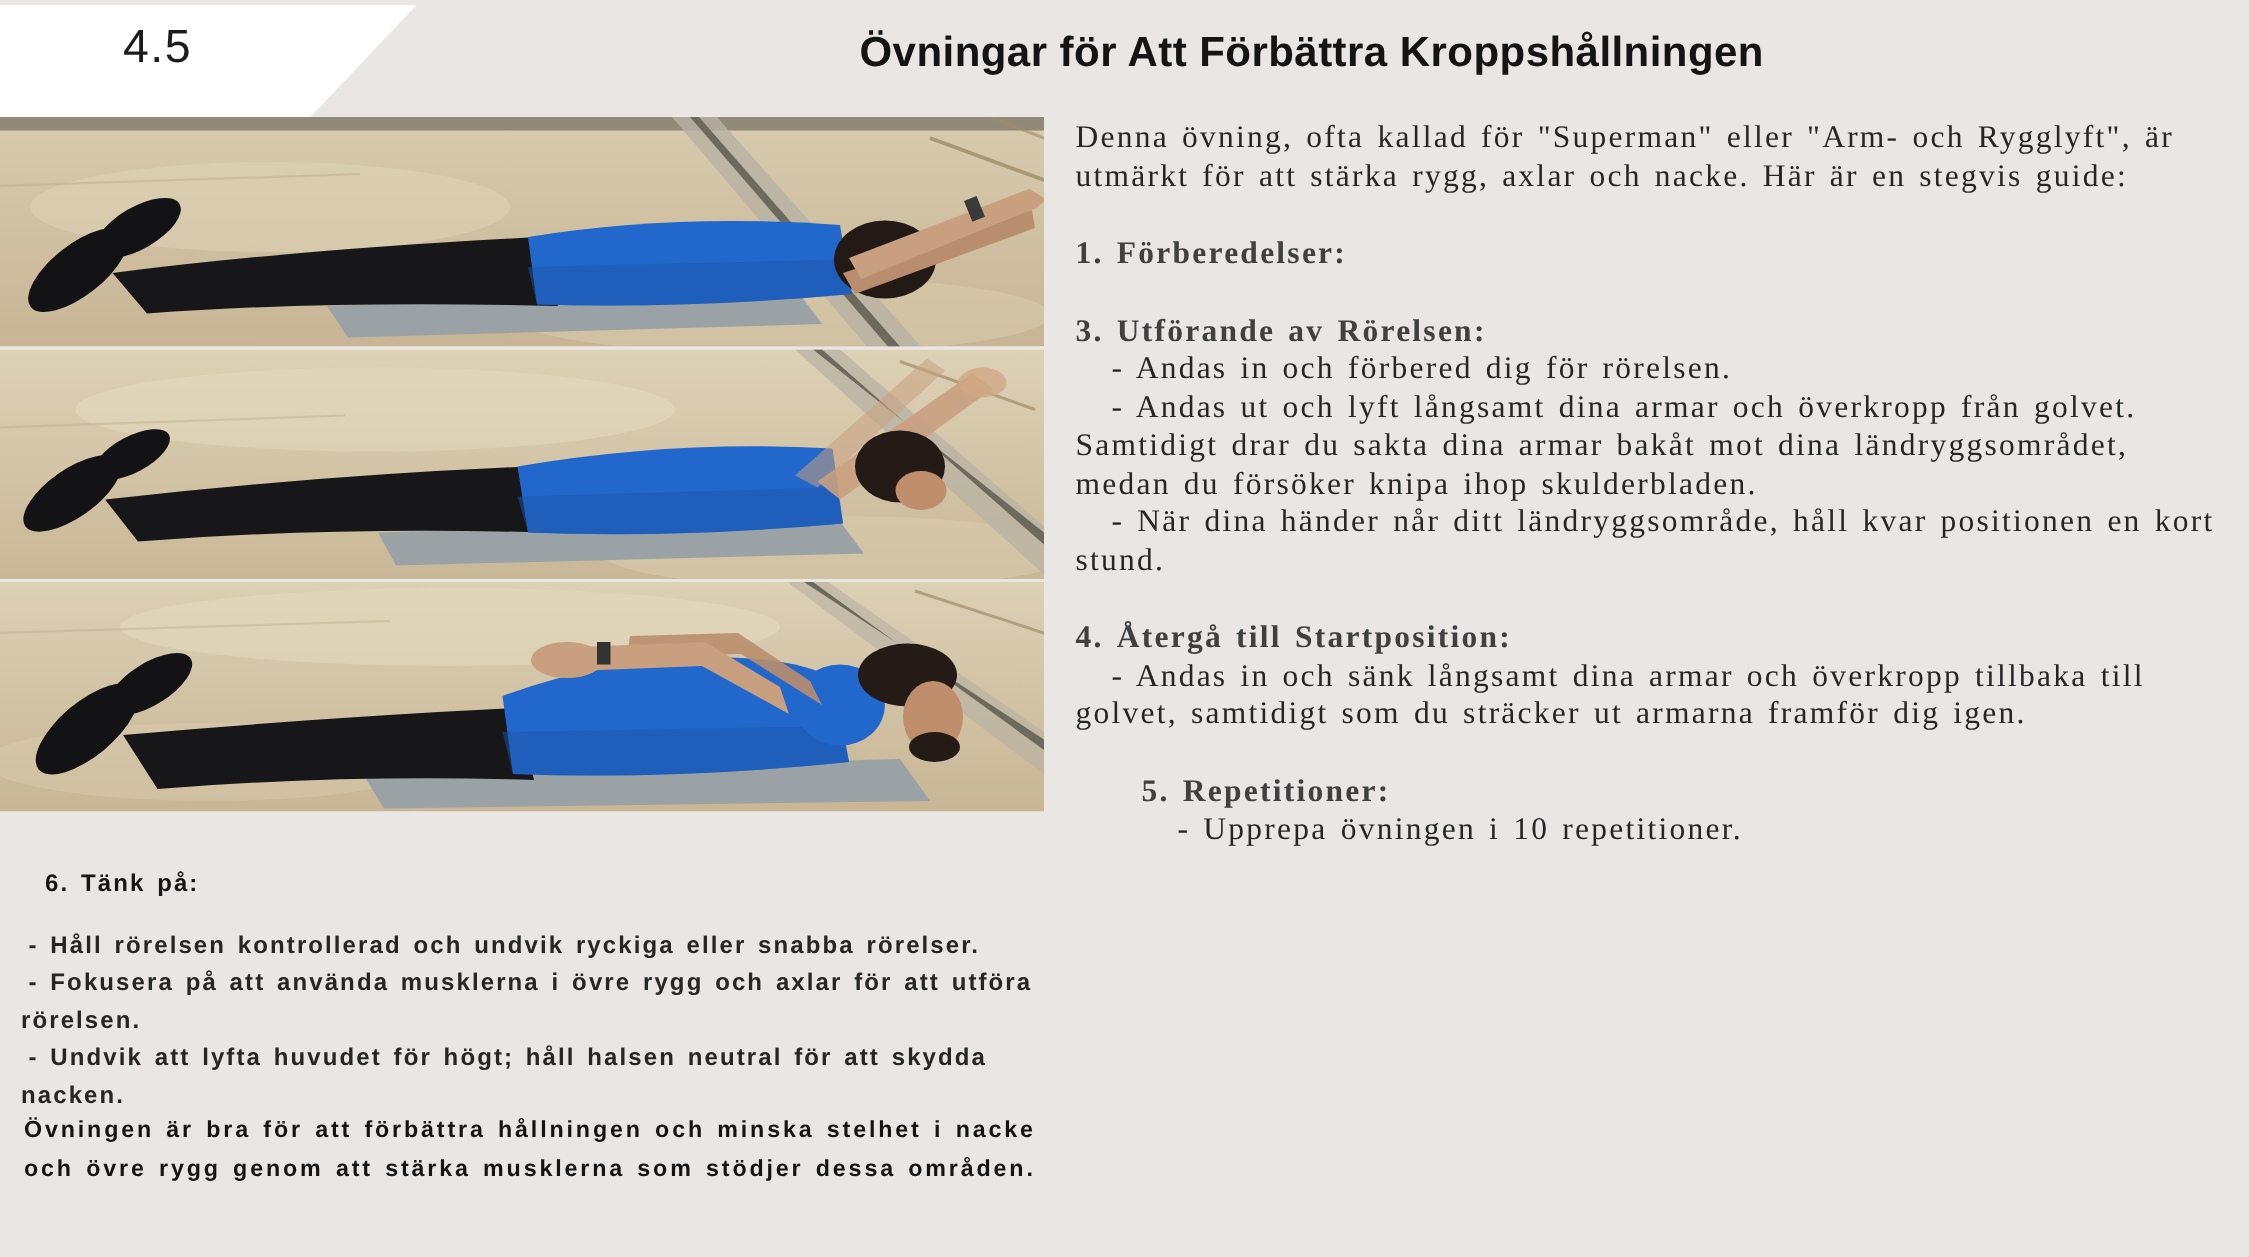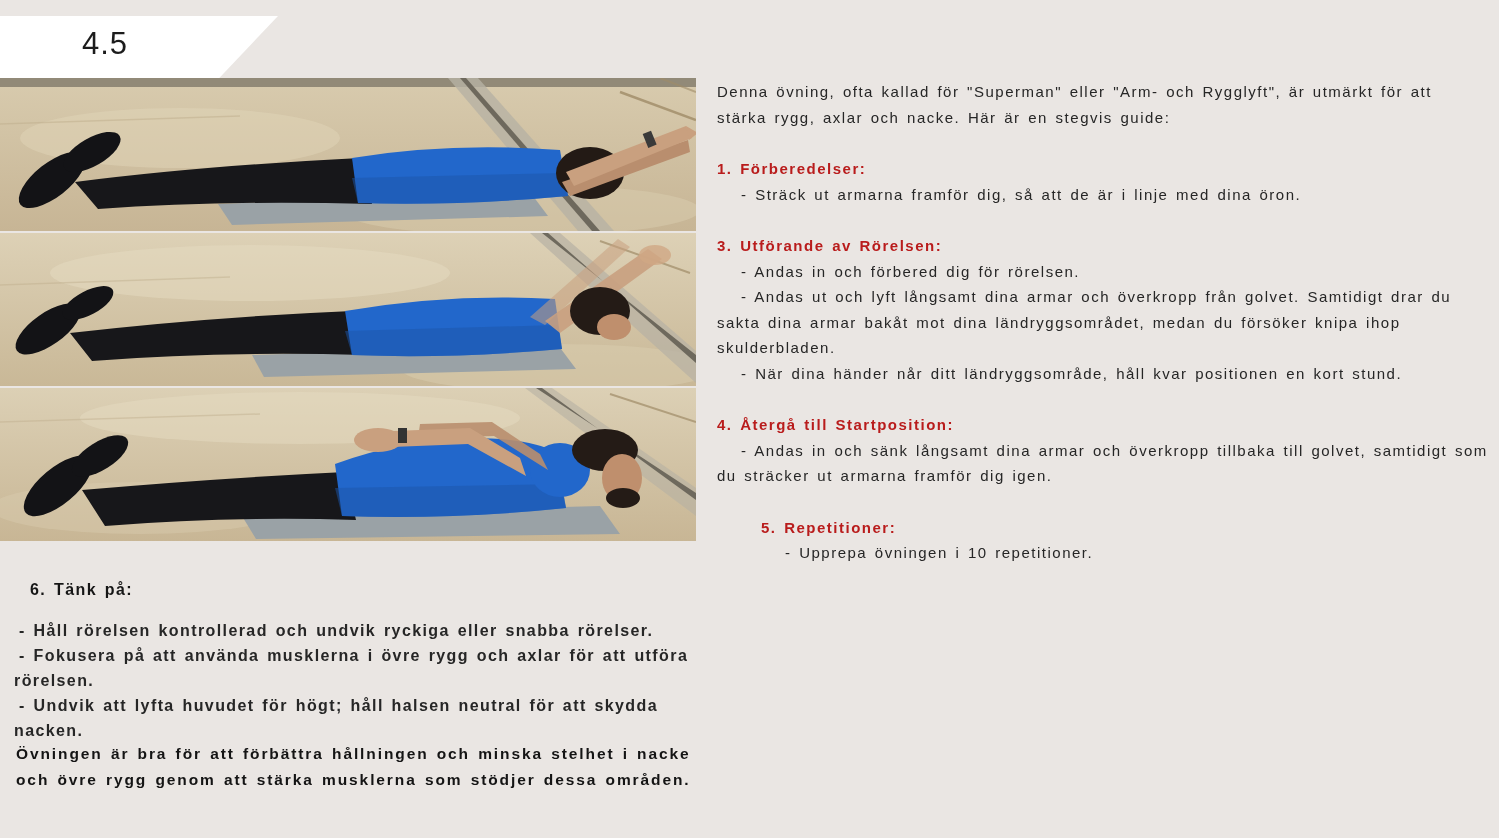--- a/index.html
+++ b/index.html
@@ -3,21 +3,21 @@
 <meta charset="utf-8">
 <style>
   html,body{margin:0;padding:0;}
   body{
     width:1499px;height:838px;position:relative;overflow:hidden;
     background:#EAE6E3;
     font-family:"Liberation Sans", sans-serif;
     color:#2b2b2b;
   }
   
-  .header{position:absolute;top:16px;left:0;width:1499px;height:76px;}
+  .header{position:absolute;top:3px;left:0;width:1499px;height:76px;}
   .badge{
     position:absolute;top:0;left:0;width:280px;height:76px;background:#FFFFFF;
     clip-path:polygon(0 0,278px 0,206px 100%,0 100%);
   }
   .badge-num{
     position:absolute;top:10px;left:82px;
     font-size:31px;letter-spacing:1px;color:#1c1c1c;
   }
   .page-title{
     position:absolute;top:16px;left:262px;right:12px;text-align:center;
@@ -34,35 +34,36 @@
   .notes-heading{font-weight:bold;margin:16px;color:#161616;}
   .lnote{margin:0;text-indent:5px;font-weight:bold;}
   .summary{
     position:absolute;left:14px;top:739px;width:690px;
     font-size:15.5px;line-height:26px;letter-spacing:1.9px;word-spacing:2px;
     font-weight:bold;color:#141414;margin:2px;
   }
   
   .right-col{
     position:absolute;left:717px;top:79px;width:772px;
-    font-size:15px;line-height:25.5px;letter-spacing:1.5px;word-spacing:2px;color:#262626;
+    font-size:21px;line-height:25.5px;letter-spacing:1.5px;word-spacing:2px;color:#262626;font-family:Liberation Serif, serif;
   }
   .intro{margin:0 0 26px 0;}
   .step{margin:0 0 26px 0;}
   .step:last-child{margin-bottom:0;margin-left:44px;}
-  .step-heading{font-weight:bold;margin:0;color:#b91c1c;}
+  .step-heading{font-weight:bold;margin:0;color:#404040;}
   .bullet{margin:0;text-indent:24px;}
 </style>
 </head>
 <body>
 
 <div class="header">
   <div class="badge">
     <div class="badge-num">4.5</div>
   </div>
+  <div class="page-title">Övningar för Att Förbättra Kroppshållningen</div>
 </div>
 
 <div class="photos">
 
   <svg class="photo" viewBox="0 0 696 153" preserveAspectRatio="none" role="img" aria-label="Man ligger på magen på en grå matta med armarna utsträckta framför sig">
     <defs>
       <linearGradient id="fl1" x1="0" y1="0" x2="0" y2="1">
         <stop offset="0" stop-color="#d8cbae"></stop>
           <stop offset="1" stop-color="#c7b595"></stop>
       </linearGradient>
@@ -160,21 +161,20 @@
   <p class="lnote">- Undvik att lyfta huvudet för högt; håll halsen neutral för att skydda nacken.</p>
 </div>
 
 <p class="summary">Övningen är bra för att förbättra hållningen och minska stelhet i nacke och övre rygg genom att stärka musklerna som stödjer dessa områden.</p>
 
 <div class="right-col">
   <p class="intro">Denna övning, ofta kallad för "Superman" eller "Arm- och Rygglyft", är utmärkt för att stärka rygg, axlar och nacke. Här är en stegvis guide:</p>
 
   <div class="step">
     <p class="step-heading">1. Förberedelser:</p>
-    <p class="bullet">- Sträck ut armarna framför dig, så att de är i linje med dina öron.</p>
   </div>
 
 
   <div class="step">
     <p class="step-heading">3. Utförande av Rörelsen:</p>
     <p class="bullet">- Andas in och förbered dig för rörelsen.</p>
     <p class="bullet">- Andas ut och lyft långsamt dina armar och överkropp från golvet. Samtidigt drar du sakta dina armar bakåt mot dina ländryggsområdet, medan du försöker knipa ihop skulderbladen.</p>
     <p class="bullet">- När dina händer når ditt ländryggsområde, håll kvar positionen en kort stund.</p>
   </div>
 

